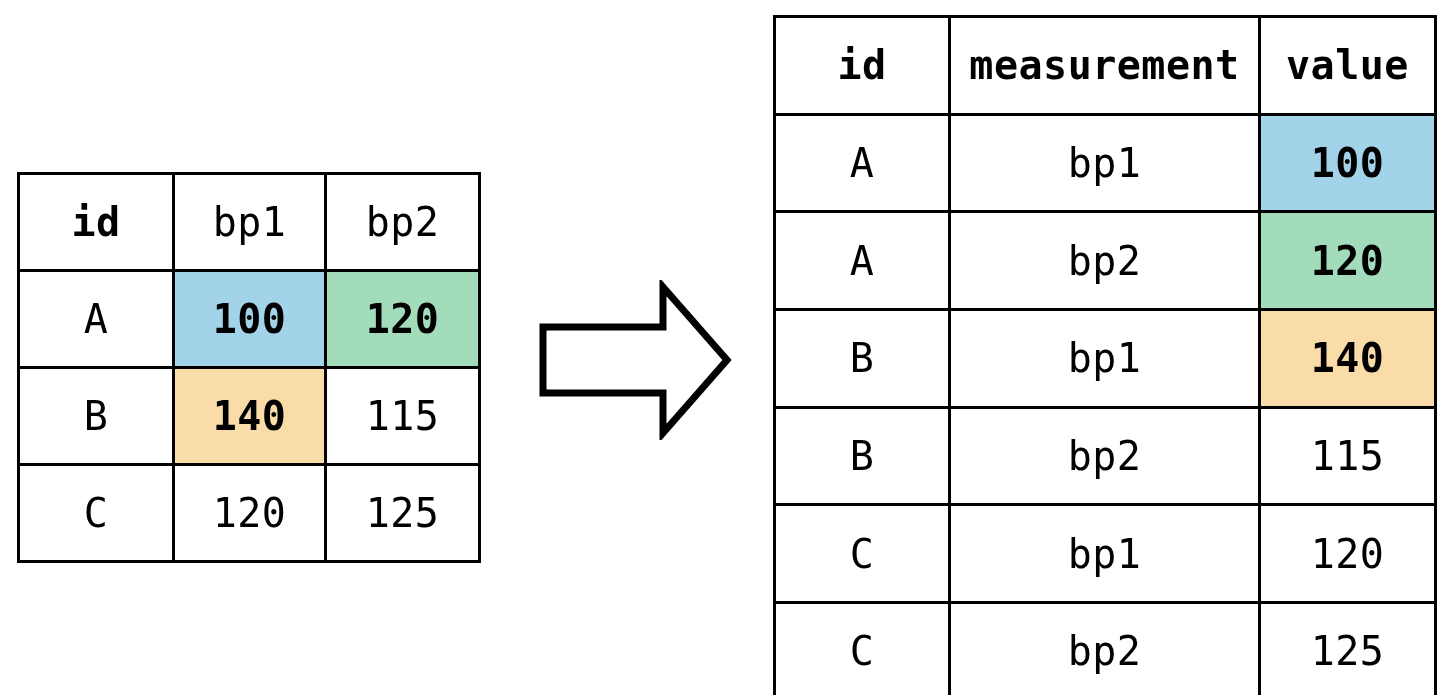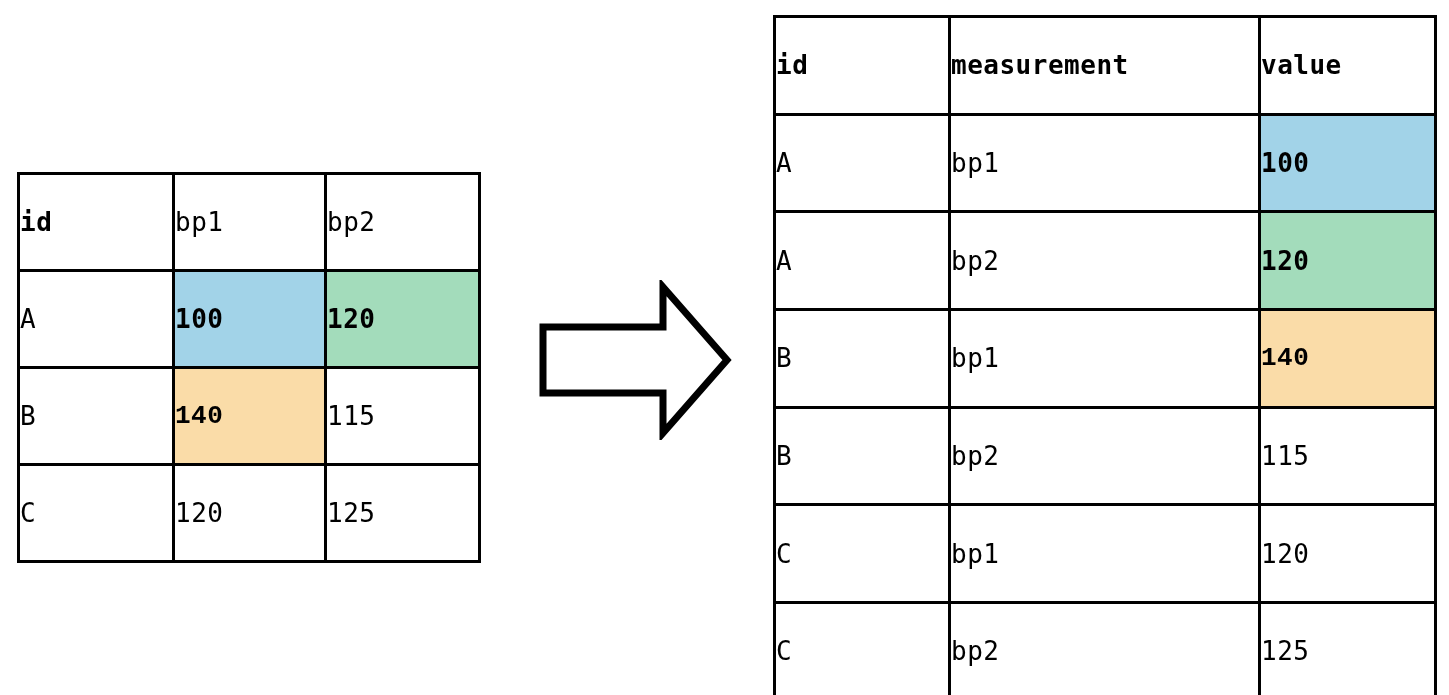--- a/index.html
+++ b/index.html
@@ -18,42 +18,42 @@
 
   
   .tidy-table {
     position: absolute;
     border-collapse: collapse;
     table-layout: fixed;
     background: #ffffff;
   }
   .tidy-table td {
     border: 3px solid #000000;
-    text-align: left;
+    text-align: center;
     vertical-align: middle;
     padding: 0;
-    font-size: 26px;
+    font-size: 40px;
     font-weight: 400;
     line-height: 1;
     letter-spacing: 0.5px;
     color: #000000;
     background: #ffffff;
   }
   .tidy-table td.hdr {
     font-weight: 700;
   }
   .tidy-table td.plain-hdr {
     font-weight: 400;
   }
   .tidy-table td.hl {
     font-weight: 700;
   }
   .c-blue   { background: #a2d3e8 !important; }
   .c-green  { background: #a3dcbb !important; }
-  .c-orange { background: #fadca8 !important; font-family: Liberation Mono, monospace; }
+  .c-orange { background: #fadca8 !important; }
 
   
   #wide-table {
     left: 17px;
     top: 172px;
     width: 461px;
     height: 377px;
   }
   #wide-table col.id-col  { width: 155px; }
   #wide-table col.v1-col  { width: 152px; }

